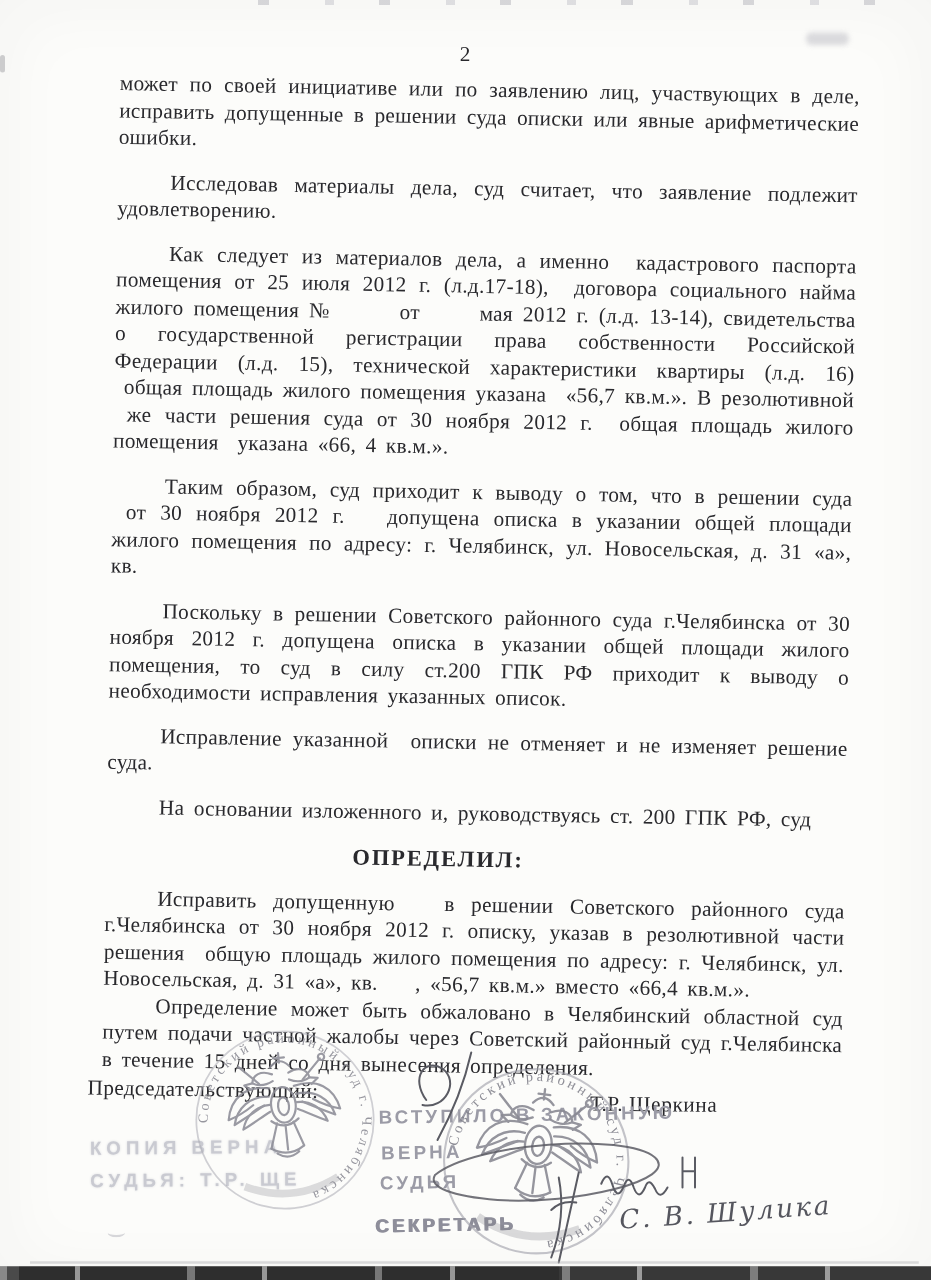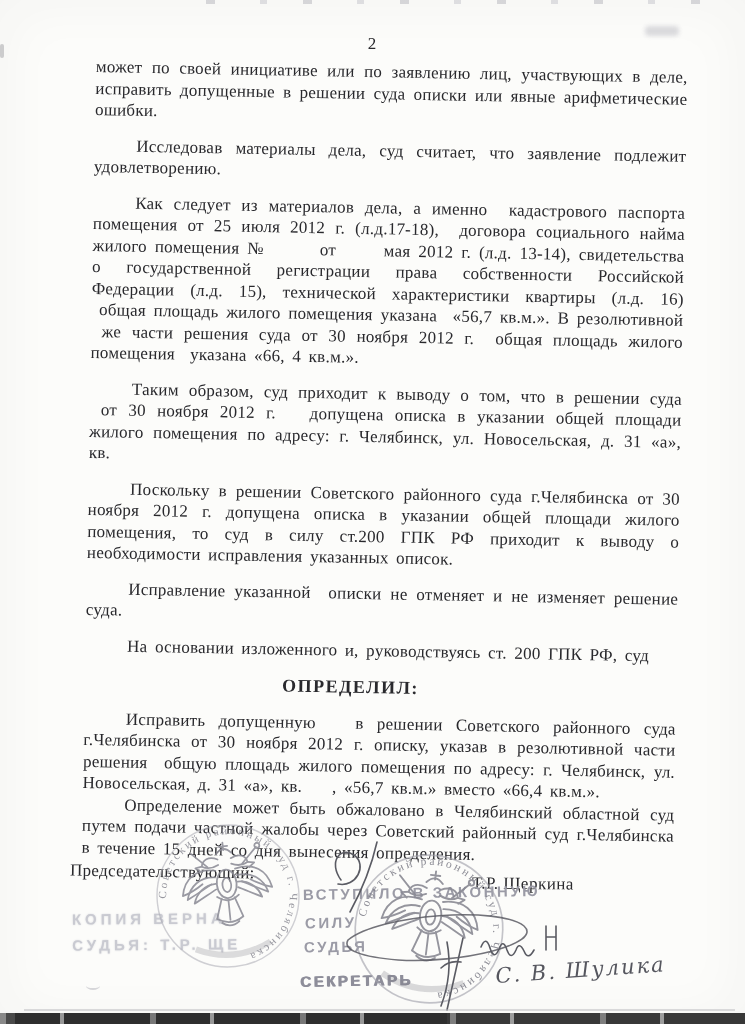--- a/index.html
+++ b/index.html
@@ -128,21 +128,21 @@
 
     <div class="presiding">Председательствующий:</div>
     <div class="judge-name">Т.Р. Щеркина</div>
 
     <div class="copy-stamp">
       <div>КОПИЯ ВЕРНА</div>
       <div>СУДЬЯ: Т.Р. ЩЕ</div>
     </div>
 
     <div class="lf-line lf1">ВСТУПИЛО В ЗАКОННУЮ</div>
-    <div class="lf-line lf2">СИЛУ</div>
+    <div class="lf-line lf2">ВЕРНА</div>
     <div class="lf-line lf3">СУДЬЯ</div>
     <div class="lf-line lf4">СЕКРЕТАРЬ</div>
 
     <svg class="stamp stamp-left" width="152" height="152" viewBox="0 0 150 150">
       <defs>
         <path id="cpL" d="M 75,75 m -61,0 a 61,61 0 1 1 122,0 a 61,61 0 1 1 -122,0"></path>
         <g id="dbl-eagle" stroke="#8a8a94" fill="none" stroke-width="1.6" stroke-linecap="round" stroke-linejoin="round">
           <path d="M0,-44 v-7 M-4,-47.5 h8"></path>
           <path d="M-7,-41 q7,-8 14,0"></path>
           <path d="M-6,-36 C-14,-40 -20,-37 -21,-31 C-16,-28 -10,-29 -6,-31"></path>

